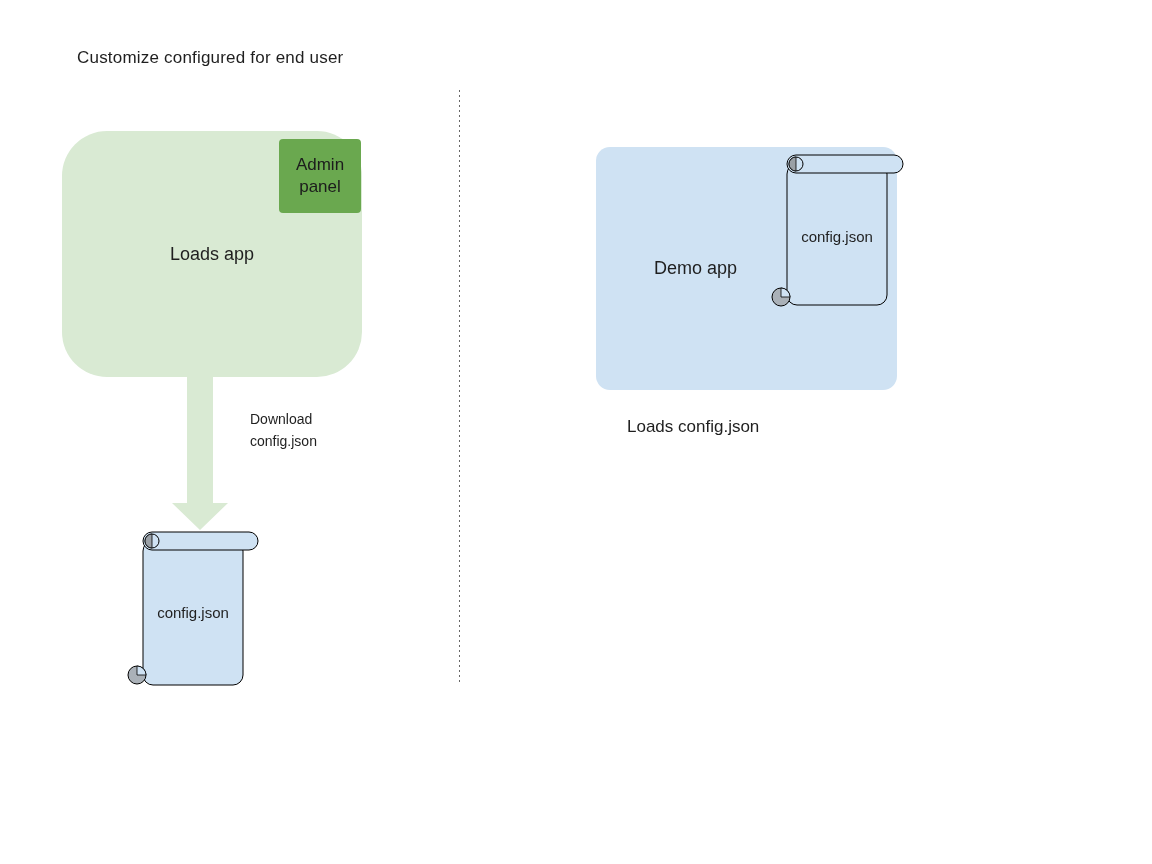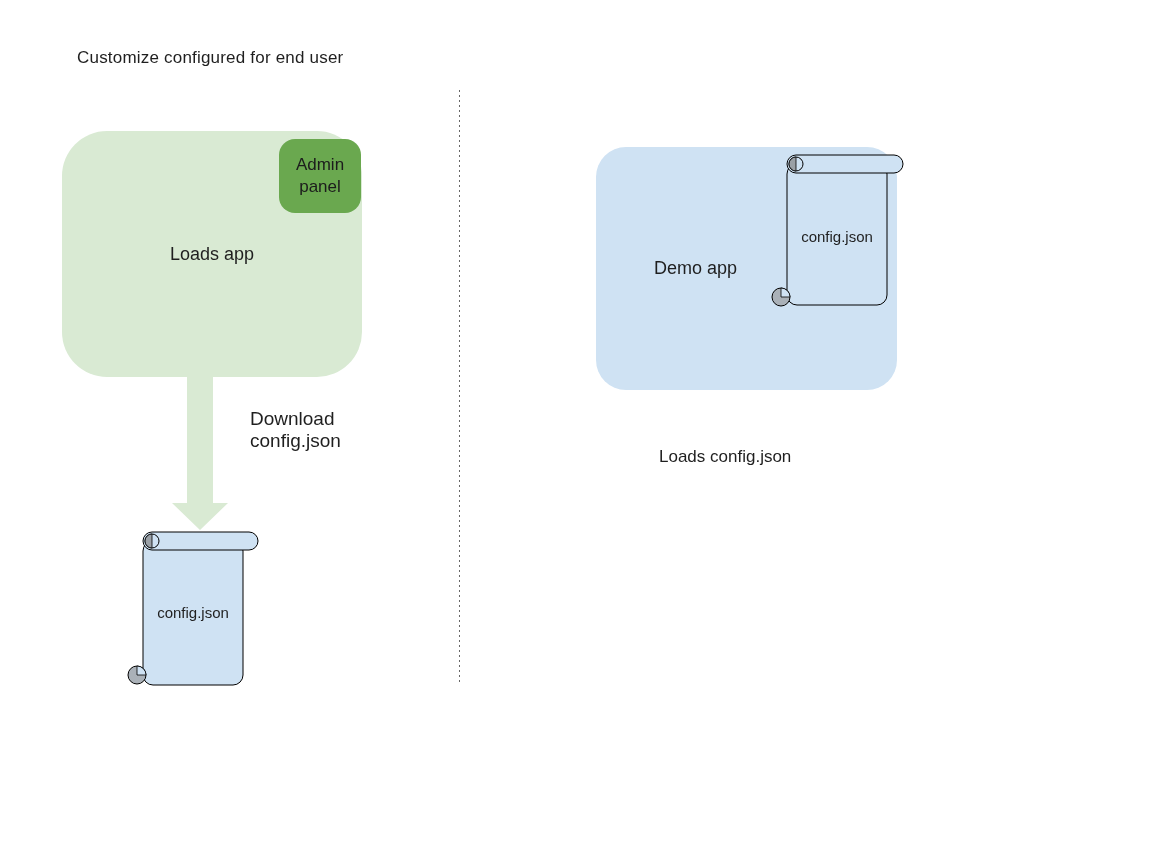--- a/index.html
+++ b/index.html
@@ -16,40 +16,40 @@
     background-image:repeating-linear-gradient(to bottom,#666 0 2px,transparent 2px 5px);
   }
 
   .admin-box {
     position:absolute; left:62px; top:131px; width:300px; height:246px;
     background:#d9ead3; border-radius:45px;
     display:flex; align-items:center; justify-content:center; font-size:18px;
   }
   .admin-panel {
     position:absolute; top:8px; right:1px; width:82px; height:74px;
-    background:#6aa84f; border-radius:16px;
+    background:#6aa84f; border-radius:4px;
     display:flex; align-items:center; justify-content:center;
     text-align:center; font-size:17px; line-height:22px;
     padding:8px 8px; box-sizing:border-box; color:#1c1c1c;
   }
 
   .arrow-svg { position:absolute; left:160px; top:377px; }
 
   .download-caption {
     position:absolute; left:250px; top:408px;
-    font-size:19px; line-height:22px; white-space:pre-line;
+    font-size:14px; line-height:22px; white-space:pre-line;
   }
 
   .demo-box {
     position:absolute; left:596px; top:147px; width:301px; height:243px;
-    background:#cfe2f3; border-radius:30px; font-size:18px;
+    background:#cfe2f3; border-radius:14px; font-size:18px;
   }
   .demo-label { position:absolute; left:58px; top:111px; }
 
-  .caption-right { position:absolute; left:627px; top:447px; font-size:17px;margin-left:32px; }
+  .caption-right { position:absolute; left:627px; top:417px; font-size:17px; }
 
   .scroll-svg { position:absolute; }
   .scroll-left  { left:120px; top:525px; }
   .scroll-right { left:765px; top:148px; }
   .scroll-svg text {
     font-family:"Liberation Sans", sans-serif; font-size:15px; fill:#1f1f1f;
     text-anchor:middle;
   }
 </style>
 </head>

